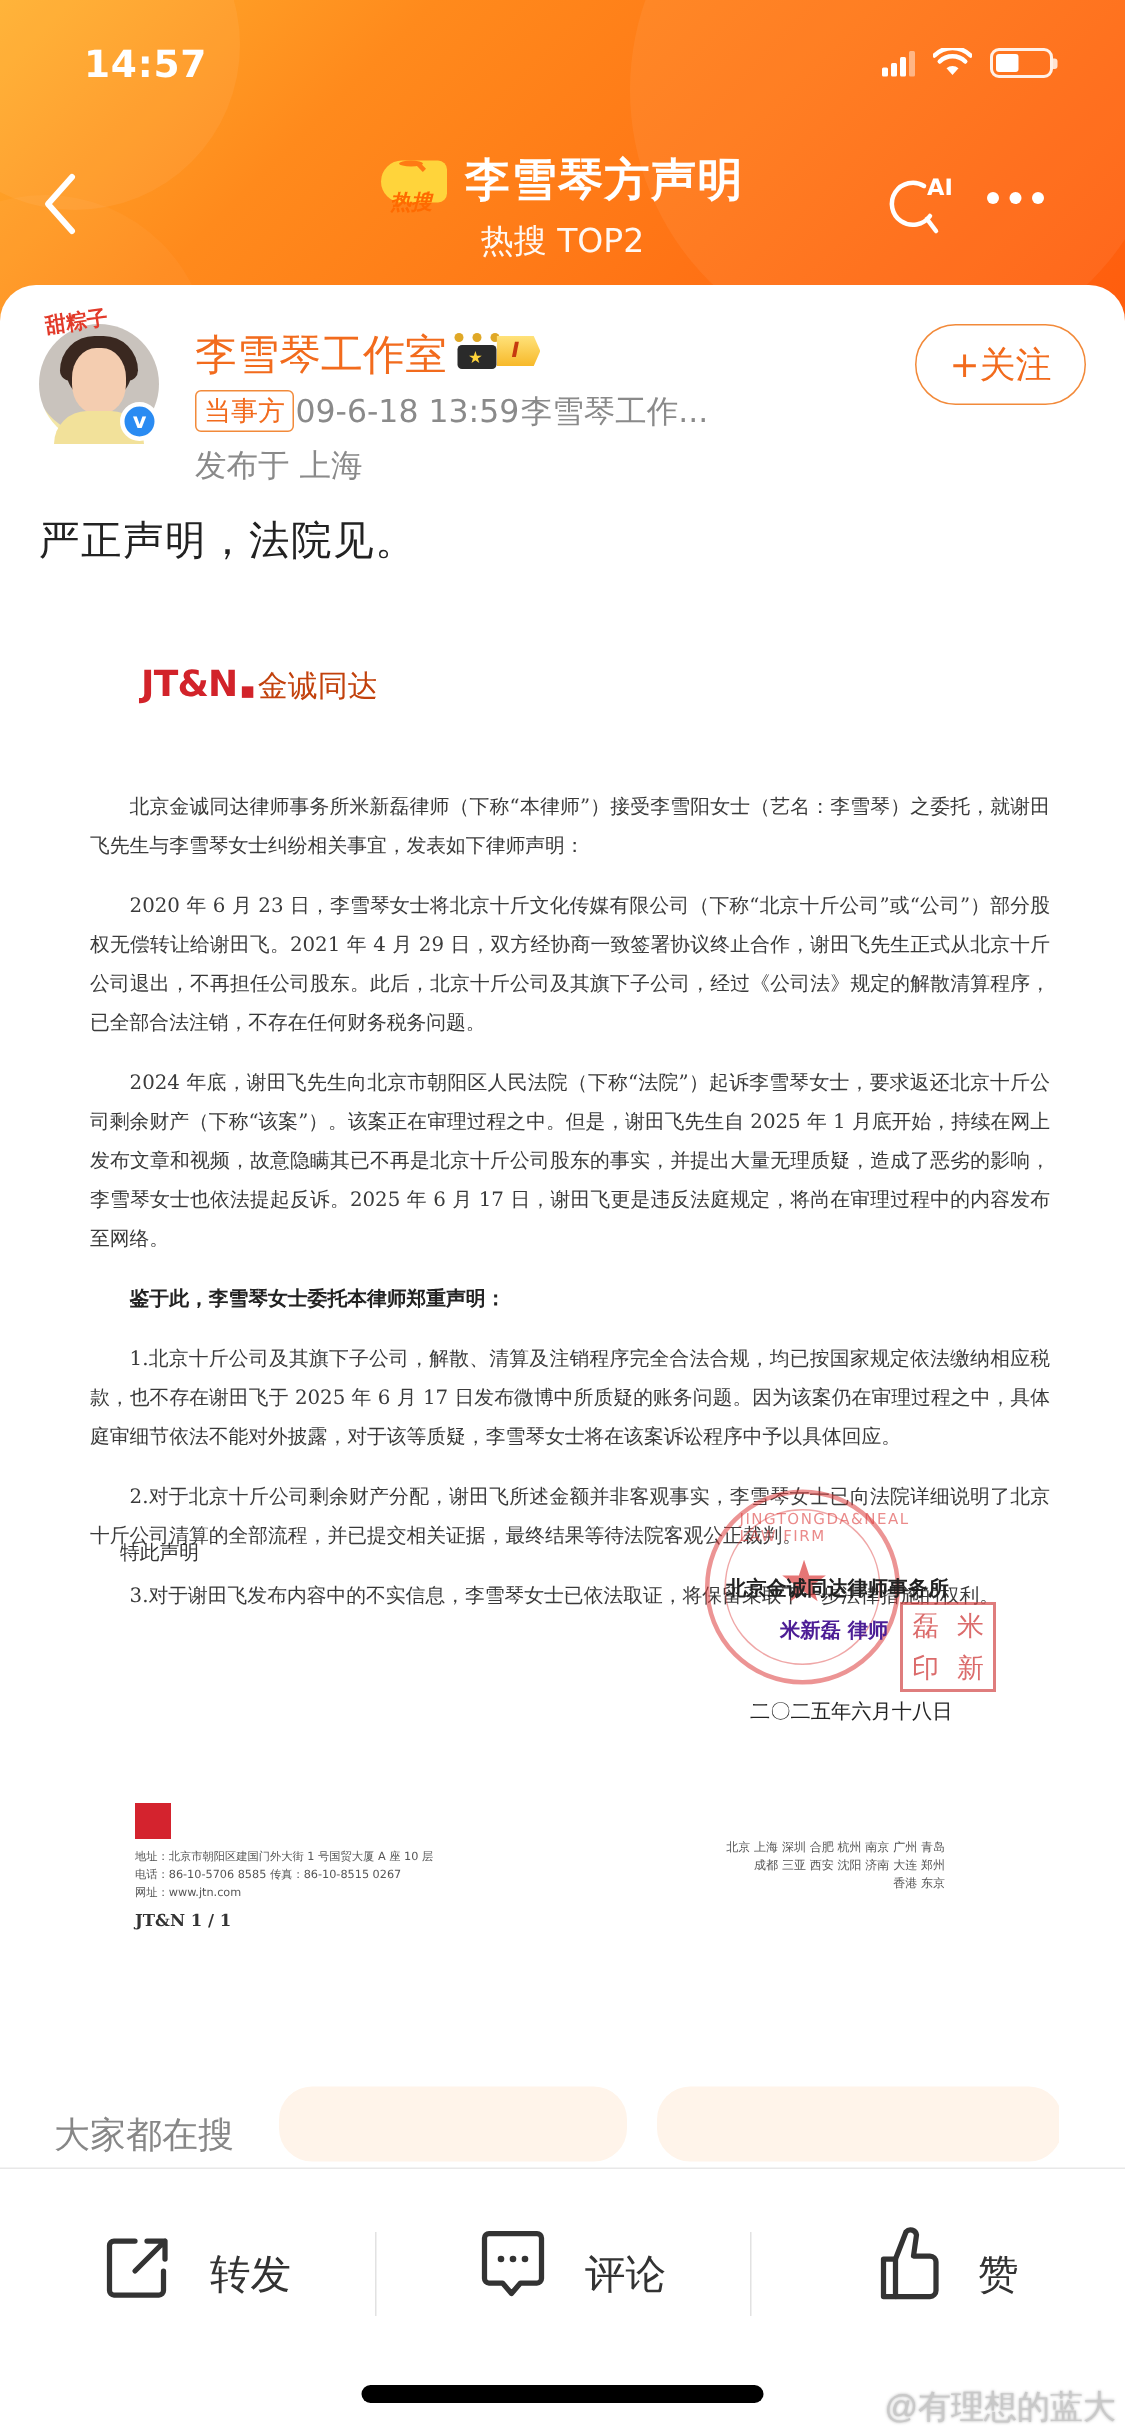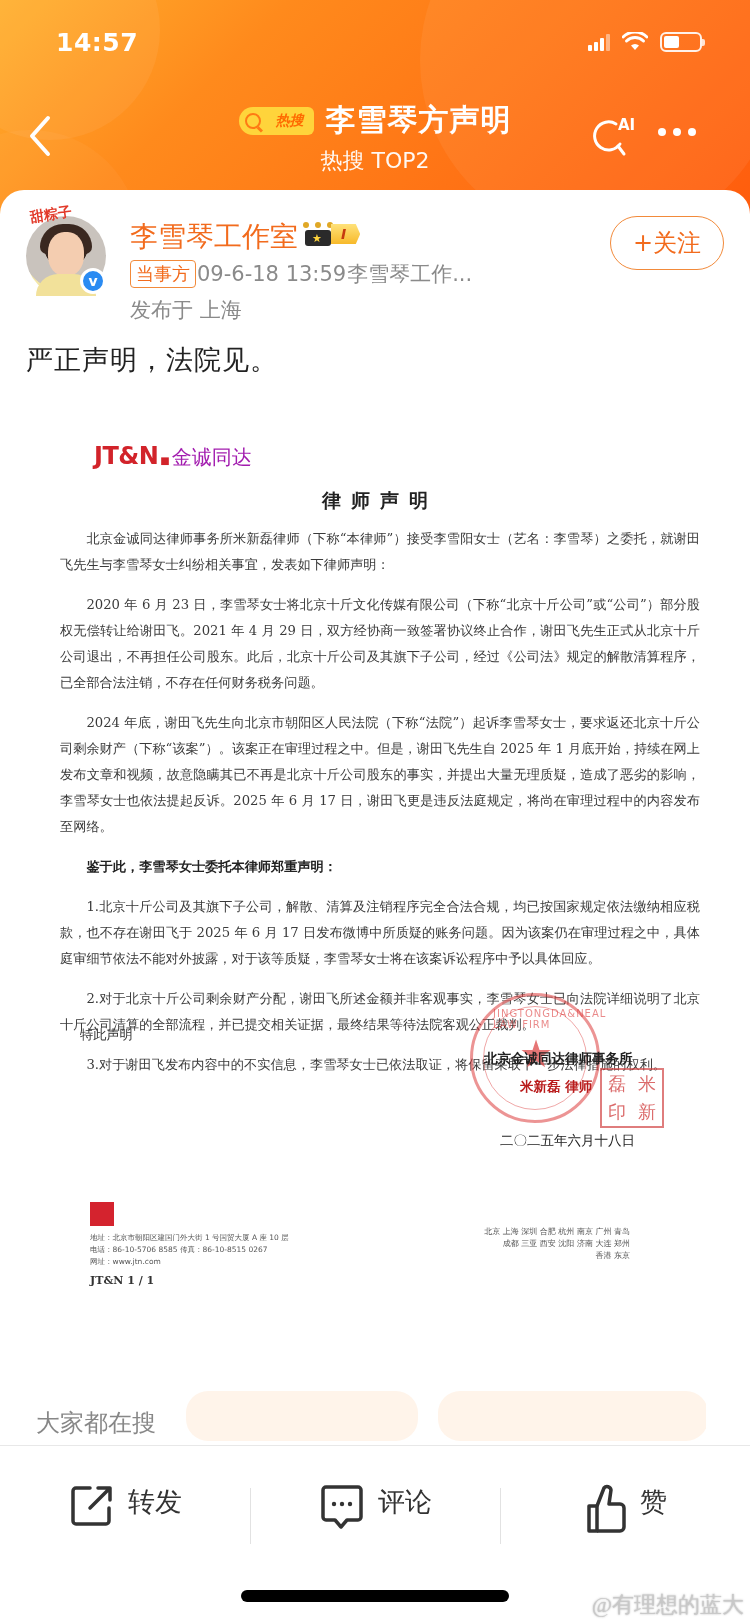--- a/index.html
+++ b/index.html
@@ -20,21 +20,21 @@
   .signal span { width: 4px; background: #fff; border-radius: 1px; }
   .signal span.dim { background: rgba(255,255,255,0.45); }
   .battery { width: 42px; height: 20px; border: 2px solid rgba(255,255,255,0.9); border-radius: 6px; position: relative; padding: 2px; }
   .battery .fill { width: 45%; height: 100%; background: #fff; border-radius: 2px; }
   .battery::after { content: ""; position: absolute; right: -5px; top: 5px; width: 3px; height: 7px; background: rgba(255,255,255,0.8); border-radius: 0 2px 2px 0; }
 
   .nav-back { position: absolute; left: 22px; top: 112px; width: 40px; height: 48px; cursor: pointer; }
   .nav-title-row { position: absolute; left: 0; right: 0; top: 100px; display: flex; justify-content: center; align-items: center; gap: 12px; }
   .hot-badge {
     display: flex; align-items: center; gap: 15px; height: 28px; padding: 0 10px 0 6px;
-    background: #ffd43b; border-radius: 14px 6px 6px 14px; position: relative;
+    background: #ffd43b; border-radius: 14px 6px 6px 14px; position: relative; flex-direction: column;
   }
   .hot-badge .q { width: 16px; height: 16px; border: 2.5px solid #ff7a14; border-radius: 50%; position: relative; }
   .hot-badge .q::after { content: ""; position: absolute; right: -4px; bottom: -4px; width: 6px; height: 2.5px; background: #ff7a14; transform: rotate(45deg); }
   .hot-badge .label { font-size: 14px; color: #ff6a00; font-style: italic; font-weight: bold; }
   .nav-title { font-size: 30px; font-weight: bold; color: #fff; letter-spacing: 1px; }
   .nav-subtitle { position: absolute; left: 0; right: 0; top: 146px; text-align: center; font-size: 22px; color: rgba(255,255,255,0.95); }
   .ai-search { position: absolute; right: 110px; top: 110px; width: 50px; height: 50px; cursor: pointer; }
   .more-btn { position: absolute; right: 54px; top: 128px; display: flex; gap: 7px; cursor: pointer; }
   .more-btn span { width: 8px; height: 8px; background: #fff; border-radius: 50%; }
 
@@ -82,34 +82,34 @@
   .location { position: absolute; left: 130px; top: 106px; font-size: 21px; color: #8a8a8a; }
   .post-text { position: absolute; left: 26px; top: 152px; font-size: 27px; color: #222; letter-spacing: 1px; }
 
   
   .doc {
     position: absolute; left: 60px; top: 238px; width: 640px; height: 950px; background: #fff;
     font-family: "DejaVu Serif", "Liberation Serif", serif; color: #333;
   }
   .doc-logo { position: absolute; left: 34px; top: 14px; display: flex; align-items: baseline; gap: 2px; }
   .doc-logo .en { font-family: "DejaVu Sans", sans-serif; font-size: 24px; font-weight: bold; color: #d2232a; letter-spacing: -0.5px; }
-  .doc-logo .cn { font-family: "DejaVu Sans", sans-serif; font-size: 20px; color: #a21caf; }
+  .doc-logo .cn { font-family: "DejaVu Sans", sans-serif; font-size: 20px; color: #c2410c; }
   .doc-title { position: absolute; left: 0; right: 0; top: 60px; text-align: center; font-size: 19px; font-weight: bold; letter-spacing: 10px; color: #222; }
   .doc-body { position: absolute; left: 0; top: 98px; width: 640px; font-size: 13.2px; line-height: 26px; color: #3a3a3a; }
   .doc-body p { text-indent: 2em; text-align: justify; margin-bottom: 14px; }
   .doc-body p.bold { font-weight: bold; color: #222; }
   .seal {
     position: absolute; left: 410px; top: 565px; width: 130px; height: 130px; border-radius: 50%;
     border: 3px solid rgba(220,60,60,0.55); 
   }
   .seal::before { content: ""; position: absolute; inset: 10px; border-radius: 50%; border: 1.5px solid rgba(220,60,60,0.45); }
   .seal .star { position: absolute; left: 46px; top: 36px; font-size: 38px; color: rgba(220,60,60,0.7); }
   .seal .ring-text { position: absolute; left: 20px; top: 12px; font-size: 10px; color: rgba(220,60,60,0.6); font-family: "DejaVu Sans", sans-serif; letter-spacing: 1px; }
   .sign-firm { position: absolute; left: 424px; top: 622px; font-size: 13.5px; color: #222; font-weight: bold; }
-  .sign-lawyer { position: absolute; left: 460px; top: 650px; font-size: 13.5px; color: #b91c1c; font-weight: bold; }
+  .sign-lawyer { position: absolute; left: 460px; top: 650px; font-size: 13.5px; color: #4c1d95; font-weight: bold; }
   .name-stamp {
     position: absolute; left: 540px; top: 640px; width: 64px; height: 60px;
     border: 2px solid rgba(210,70,70,0.7); color: rgba(210,70,70,0.8);
     display: grid; grid-template-columns: 1fr 1fr; align-items: center; justify-items: center; font-size: 18px;
   }
   .sign-date { position: absolute; left: 440px; top: 704px; font-size: 13.5px; color: #222; }
   .closing { position: absolute; left: 20px; top: 598px; font-size: 13.2px; color: #333; }
   .red-square { position: absolute; left: 30px; top: 774px; width: 24px; height: 24px; background: #d4232e; }
   .footer-left { position: absolute; left: 30px; top: 804px; font-family: "DejaVu Sans", sans-serif; font-size: 7.5px; line-height: 12px; color: #555; }
   .footer-page { position: absolute; left: 30px; top: 846px; font-size: 11px; color: #333; font-weight: bold; }
@@ -118,25 +118,25 @@
   
   .related-strip { position: absolute; left: 0; top: 1385px; width: 706px; height: 60px; overflow: hidden; }
   .related-strip .lbl { position: absolute; left: 36px; top: 16px; font-size: 24px; color: #555; }
   .related-strip .chip { position: absolute; top: 6px; height: 50px; border-radius: 22px; background: #fff4ea; }
 
   
   .action-bar {
     position: absolute; left: 0; top: 1445px; width: 750px; height: 179px; background: #fff;
     border-top: 1px solid #e8e8e8;
   }
-  .action { position: absolute; top: 38px; height: 50px; display: flex; align-items: flex-start; gap: 14px; cursor: pointer; }
+  .action { position: absolute; top: 38px; height: 50px; display: flex; align-items: flex-end; gap: 26px; cursor: pointer; }
   .action .lbl { font-size: 27px; color: #333; font-family: "DejaVu Sans", sans-serif; }
   .divider { position: absolute; top: 42px; width: 1px; height: 56px; background: #e2e2e2; }
   .home-indicator { position: absolute; left: 241px; top: 1590px; width: 268px; height: 12px; border-radius: 6px; background: #000; }
-  .watermark { position: absolute; right: 6px; top: 1590px; font-size: 22px; color: rgba(200,200,200,0.95); font-family: Liberation Serif, serif; text-shadow: 0 0 2px rgba(120,120,120,0.6); }
+  .watermark { position: absolute; right: 6px; top: 1590px; font-size: 22px; color: rgba(200,200,200,0.95); font-family: Liberation Sans, sans-serif; text-shadow: 0 0 2px rgba(120,120,120,0.6); }
 </style>
 </head>
 <body>
 
 <div class="header">
   <div class="bubble" style="left:-60px;top:-80px;width:220px;height:220px;"></div>
   <div class="bubble" style="left:420px;top:-120px;width:360px;height:360px;"></div>
   <div class="bubble" style="left:-80px;top:130px;width:220px;height:220px;background:rgba(255,255,255,0.04)"></div>
 
   <div class="status-bar">
@@ -214,21 +214,20 @@
   </div>
   <div class="location">发布于 上海</div>
   <div class="post-text">严正声明，法院见。</div>
 
   <div class="doc">
     <div class="doc-logo">
       <span class="en">JT&amp;N</span>
         <span style="color:#d2232a;font-size:10px;vertical-align:top">■</span>
       <span class="cn">金诚同达</span>
     </div>
-    <div class="doc-title">律师声明</div>
 
     <div class="doc-body">
       <p>北京金诚同达律师事务所米新磊律师（下称“本律师”）接受李雪阳女士（艺名：李雪琴）之委托，就谢田飞先生与李雪琴女士纠纷相关事宜，发表如下律师声明：</p>
       <p>2020 年 6 月 23 日，李雪琴女士将北京十斤文化传媒有限公司（下称“北京十斤公司”或“公司”）部分股权无偿转让给谢田飞。2021 年 4 月 29 日，双方经协商一致签署协议终止合作，谢田飞先生正式从北京十斤公司退出，不再担任公司股东。此后，北京十斤公司及其旗下子公司，经过《公司法》规定的解散清算程序，已全部合法注销，不存在任何财务税务问题。</p>
       <p>2024 年底，谢田飞先生向北京市朝阳区人民法院（下称“法院”）起诉李雪琴女士，要求返还北京十斤公司剩余财产（下称“该案”）。该案正在审理过程之中。但是，谢田飞先生自 2025 年 1 月底开始，持续在网上发布文章和视频，故意隐瞒其已不再是北京十斤公司股东的事实，并提出大量无理质疑，造成了恶劣的影响，李雪琴女士也依法提起反诉。2025 年 6 月 17 日，谢田飞更是违反法庭规定，将尚在审理过程中的内容发布至网络。</p>
       <p class="bold">鉴于此，李雪琴女士委托本律师郑重声明：</p>
       <p>1.北京十斤公司及其旗下子公司，解散、清算及注销程序完全合法合规，均已按国家规定依法缴纳相应税款，也不存在谢田飞于 2025 年 6 月 17 日发布微博中所质疑的账务问题。因为该案仍在审理过程之中，具体庭审细节依法不能对外披露，对于该等质疑，李雪琴女士将在该案诉讼程序中予以具体回应。</p>
       <p>2.对于北京十斤公司剩余财产分配，谢田飞所述金额并非客观事实，李雪琴女士已向法院详细说明了北京十斤公司清算的全部流程，并已提交相关证据，最终结果等待法院客观公正裁判。</p>
       <p>3.对于谢田飞发布内容中的不实信息，李雪琴女士已依法取证，将保留采取下一步法律措施的权利。</p>
     </div>

